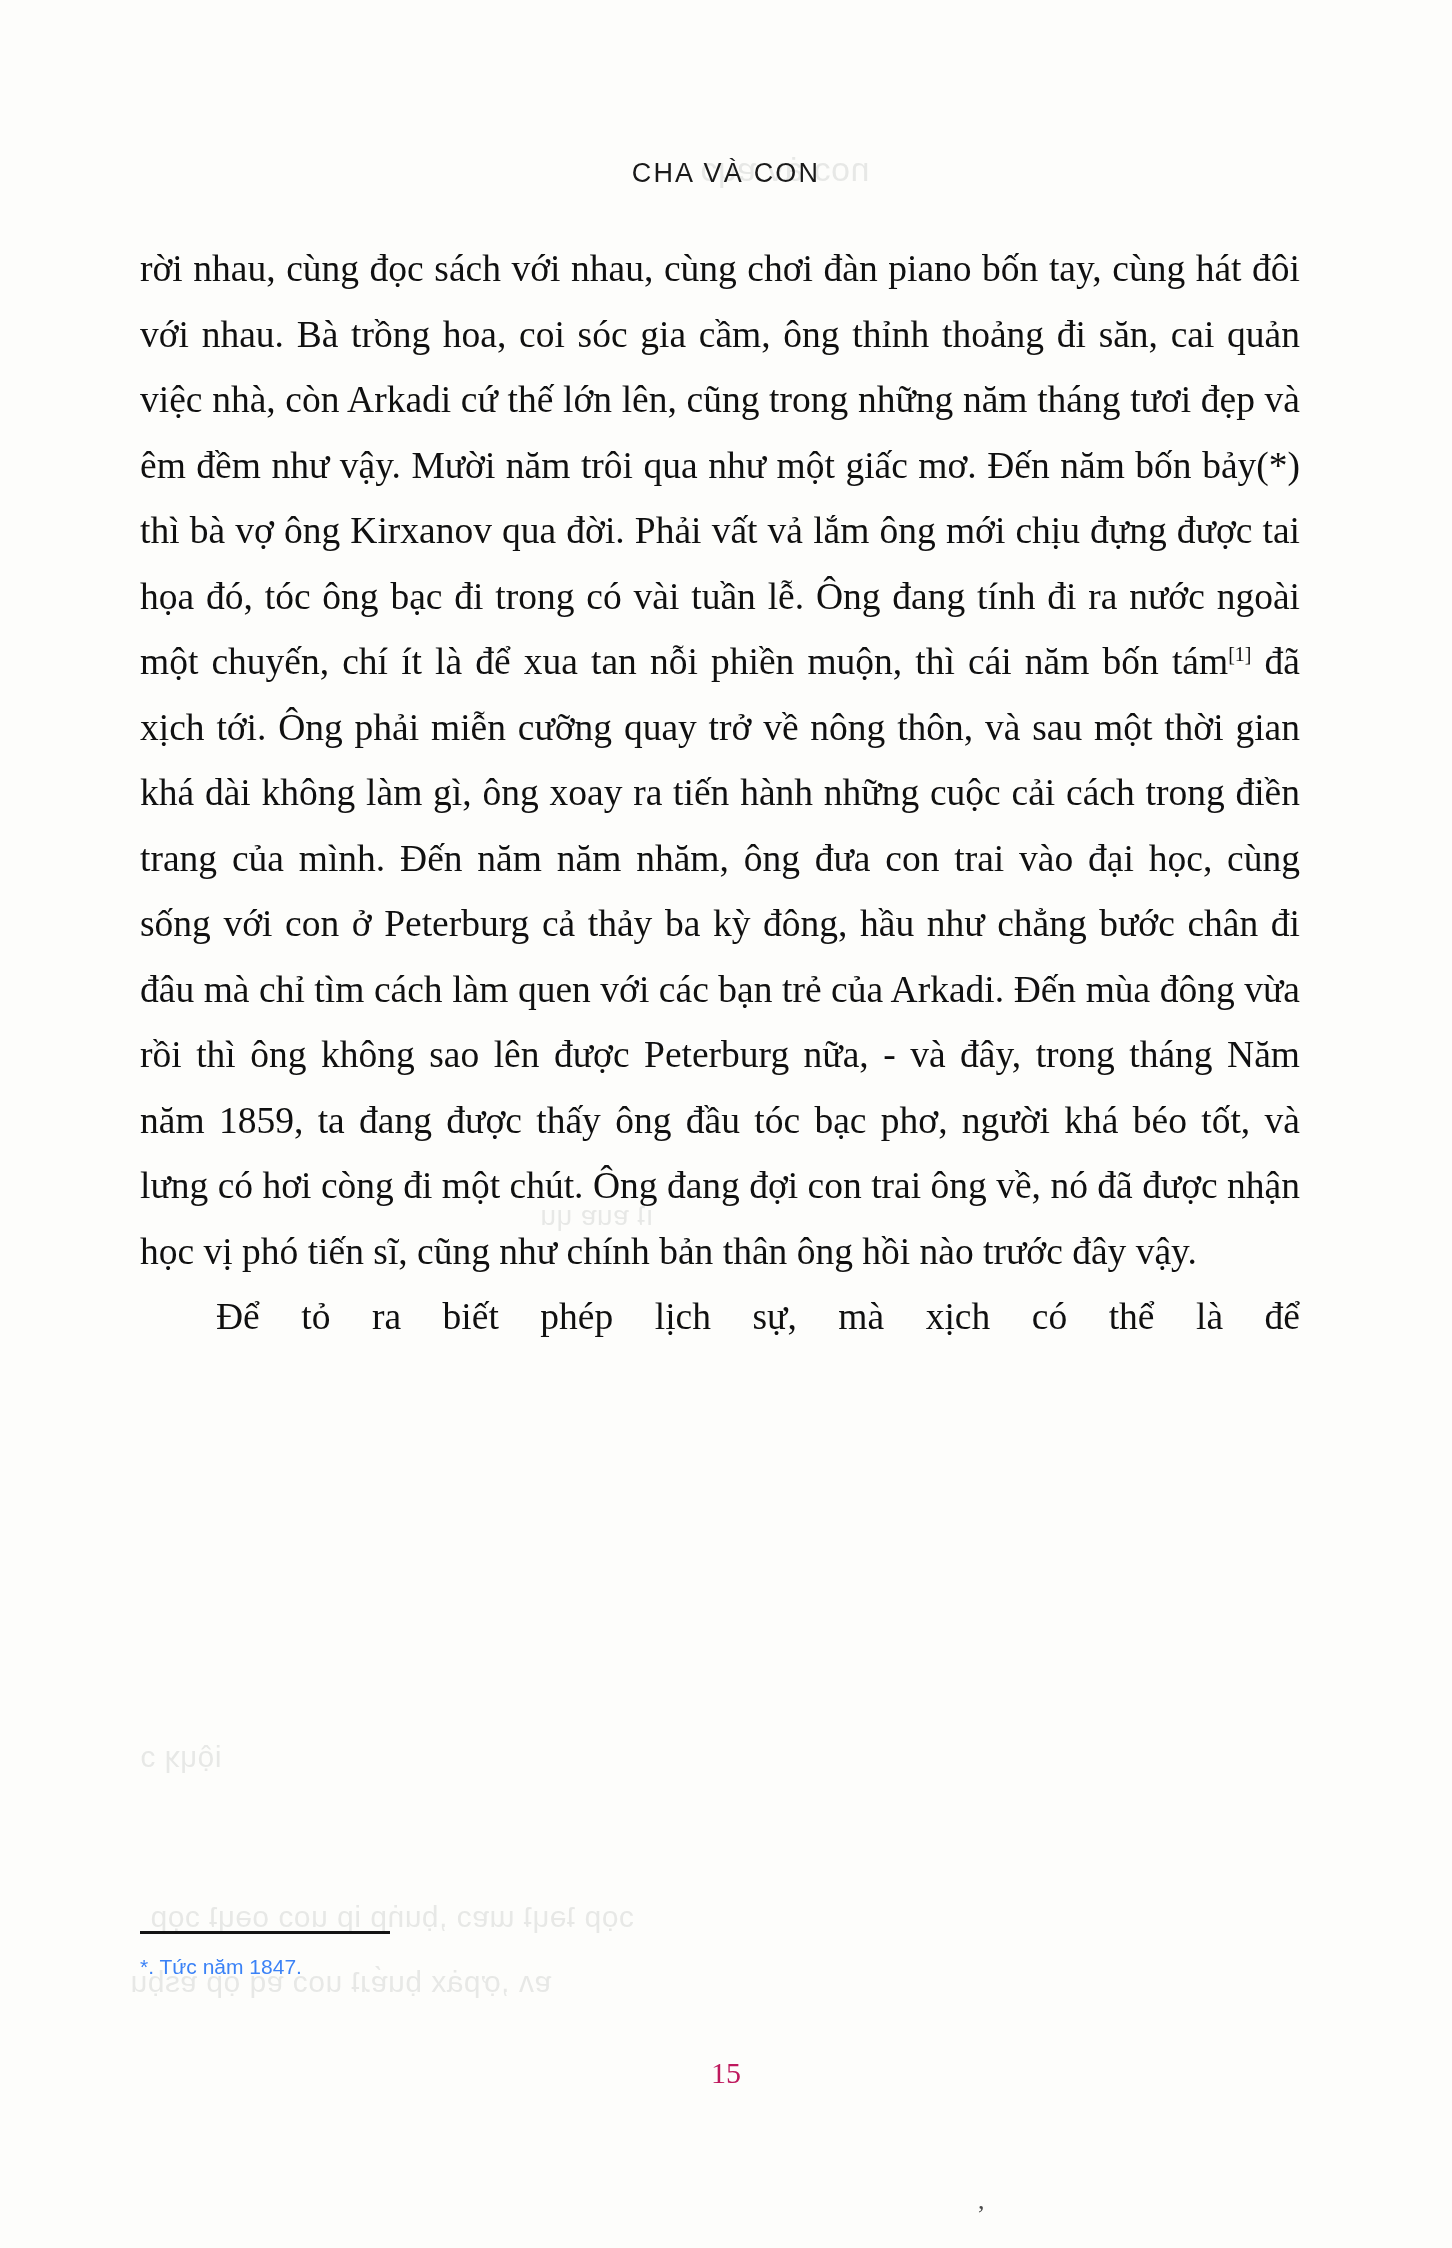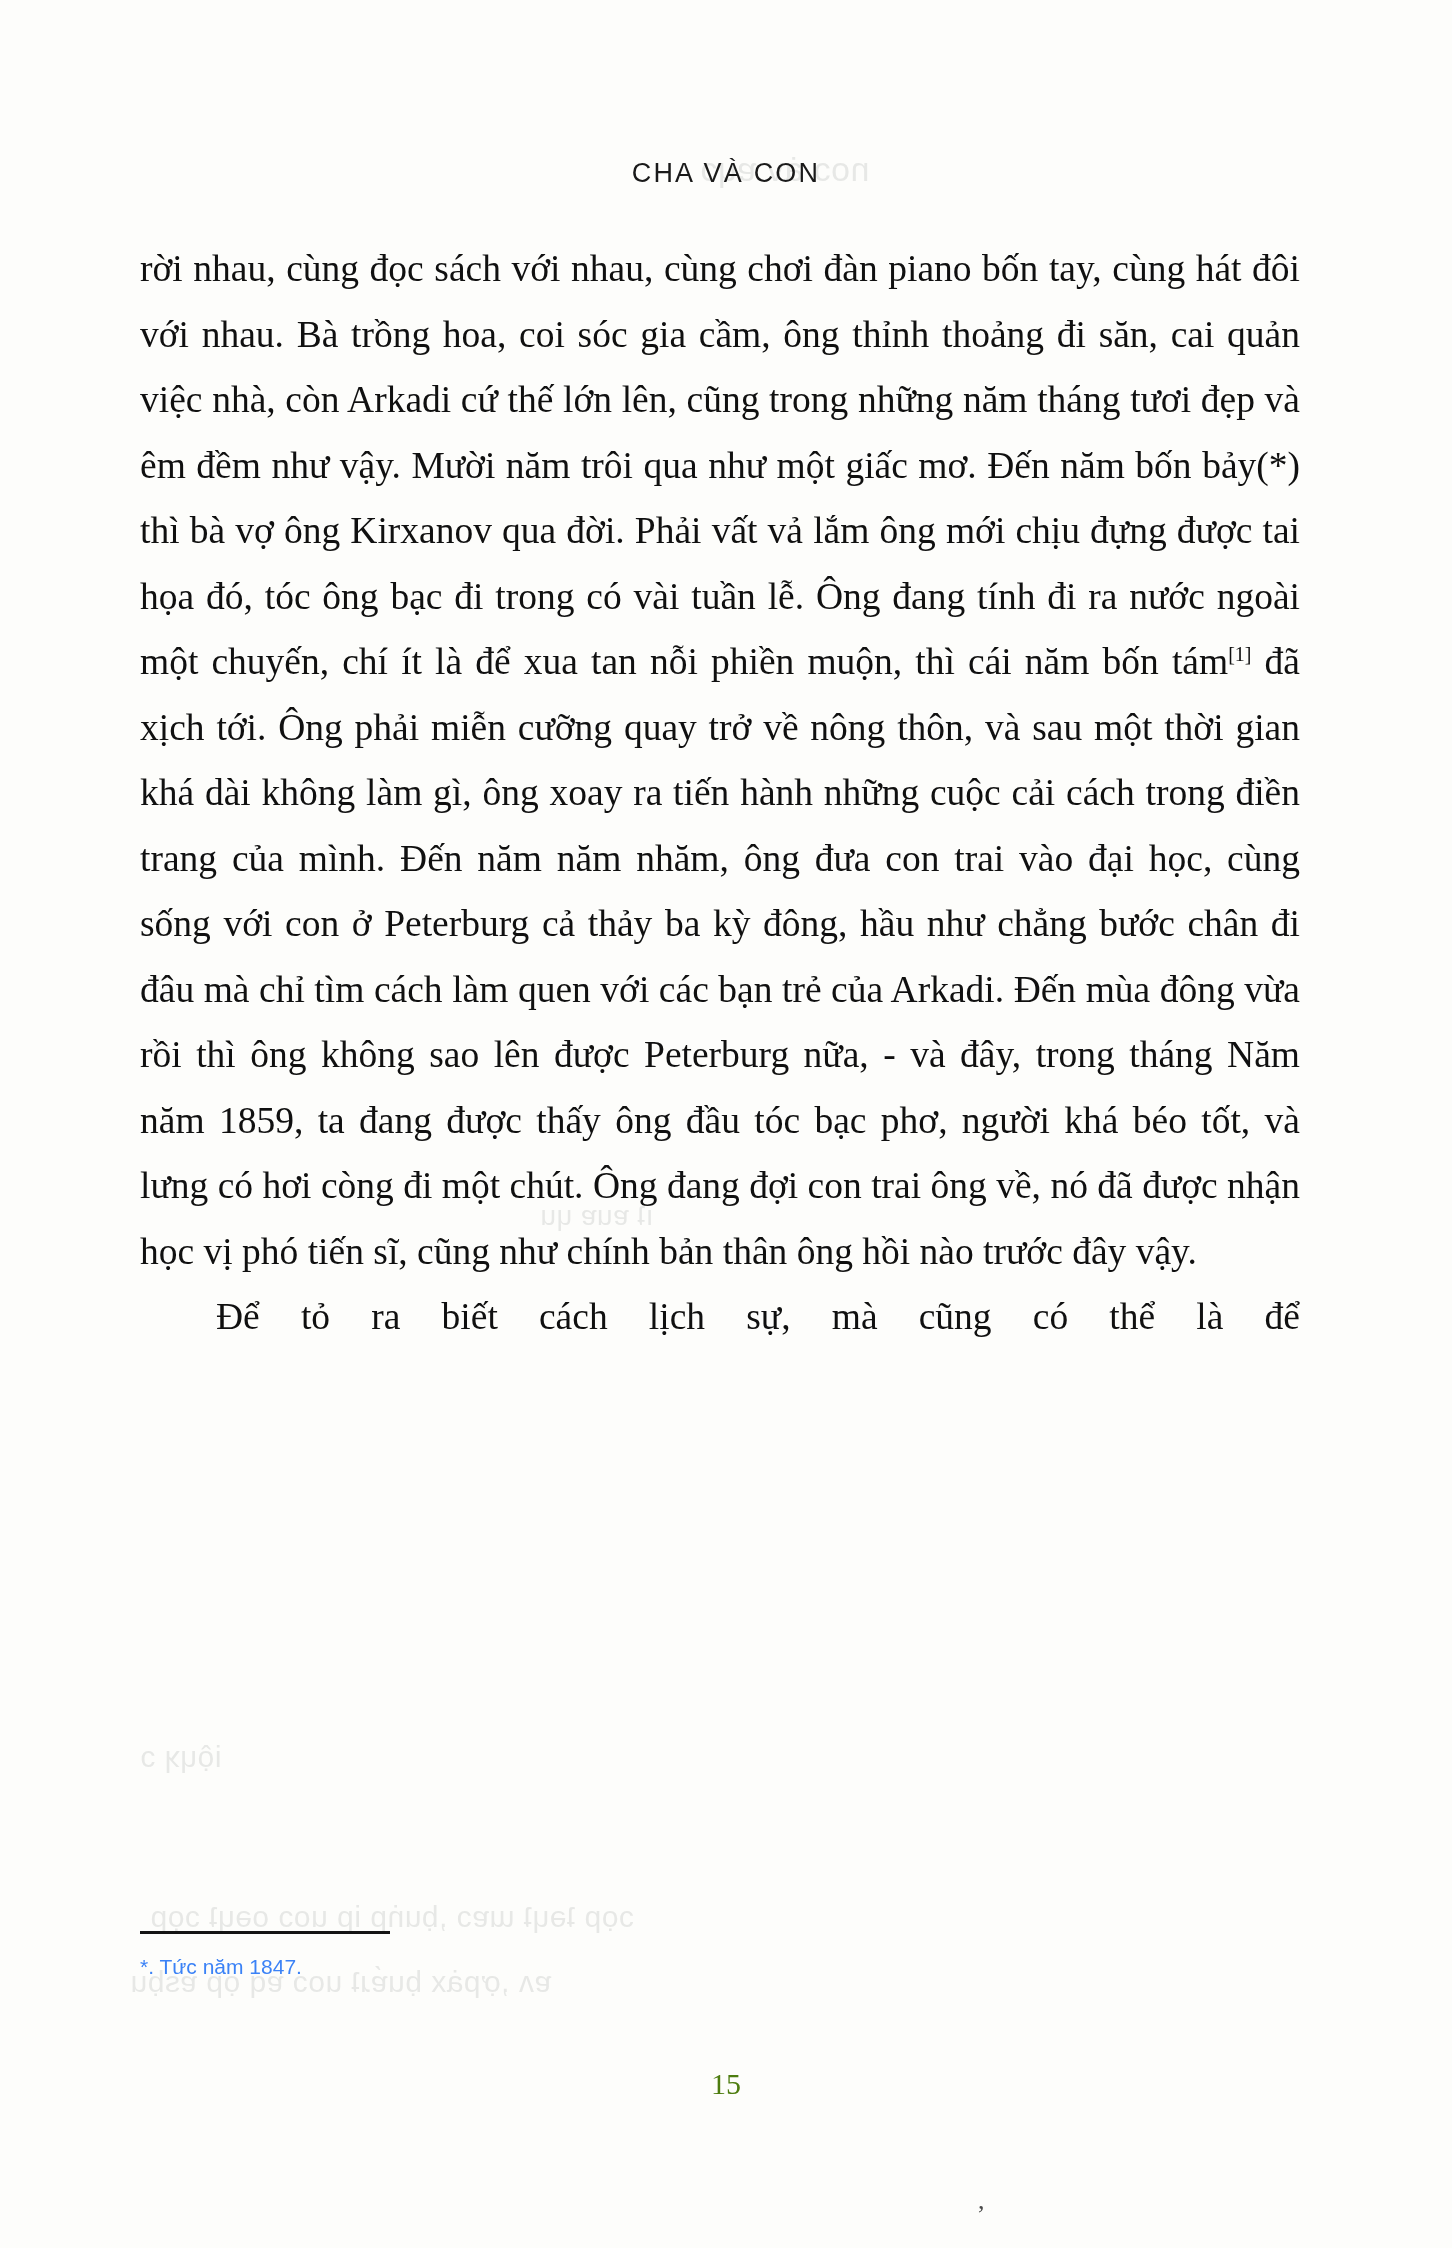--- a/index.html
+++ b/index.html
@@ -99,22 +99,21 @@
     color: #3b82f6;
   }
 
   .folio {
     position: absolute;
     top: 2056px;
     left: 0;
     width: 100%;
     text-align: center;
     font-size: 30px;
-    color: #4d7c0f;
-    margin-top: 11px;
+    color: #be185d;
   }
 
   .stray-mark {
     position: absolute;
     top: 2186px;
     left: 978px;
     font-size: 26px;
     color: #4a4a4a;
   }
 </style>
@@ -126,21 +125,21 @@
   <div class="ghost g1">noɔ ȧv ɐɥɔ</div>
   <div class="ghost g2">ıʇ ɐuɐ ɥu</div>
   <div class="ghost g3">iộɥʞ ɔ</div>
   <div class="ghost g4">ɔọp ʇәɥʇ ɯɐɔ ,ḅuṅp ip uoɔ oәɥʇ ɔọp</div>
   <div class="ghost g5">ɐʌ ,ợpȧx ḅuɐ́ɹʇ uoɔ ɐq ọp ɐsḅu</div>
 
   <div class="running-head">CHA VÀ CON</div>
 
   <div class="body-text">
     <p class="cont"><span>rời nhau, cùng đọc sách với nhau, cùng chơi đàn piano bốn tay, cùng hát đôi với nhau. Bà trồng hoa, coi sóc gia cầm, ông thỉnh thoảng đi săn, cai quản việc nhà, còn Arkadi cứ thế lớn lên, cũng trong những năm tháng tươi đẹp và êm đềm như vậy. Mười năm trôi qua như một giấc mơ. Đến năm bốn bảy(*) thì bà vợ ông Kirxanov qua đời. Phải vất vả lắm ông mới chịu đựng được tai họa đó, tóc ông bạc đi trong có vài tuần lễ. Ông đang tính đi ra nước ngoài một chuyến, chí ít là để xua tan nỗi phiền muộn, thì cái năm bốn tám</span><sup class="note">[1]</sup><span> đã xịch tới. Ông phải miễn cưỡng quay trở về nông thôn, và sau một thời gian khá dài không làm gì, ông xoay ra tiến hành những cuộc cải cách trong điền trang của mình. Đến năm năm nhăm, ông đưa con trai vào đại học, cùng sống với con ở Peterburg cả thảy ba kỳ đông, hầu như chẳng bước chân đi đâu mà chỉ tìm cách làm quen với các bạn trẻ của Arkadi. Đến mùa đông vừa rồi thì ông không sao lên được Peterburg nữa, - và đây, trong tháng Năm năm 1859, ta đang được thấy ông đầu tóc bạc phơ, người khá béo tốt, và lưng có hơi còng đi một chút. Ông đang đợi con trai ông về, nó đã được nhận học vị phó tiến sĩ, cũng như chính bản thân ông hồi nào trước đây vậy.</span></p>
-    <p class="indent last-line-left">Để tỏ ra biết cách lịch sự, mà cũng có thể là để</p>
+    <p class="indent last-line-left">Để tỏ ra biết phép lịch sự, mà xịch có thể là để</p>
   </div>
 
   <div class="footnote-rule"></div>
   <div class="footnote">*. Tức năm 1847.</div>
 
   <div class="folio">15</div>
 
   <div class="stray-mark">,</div>
 </div>
 

